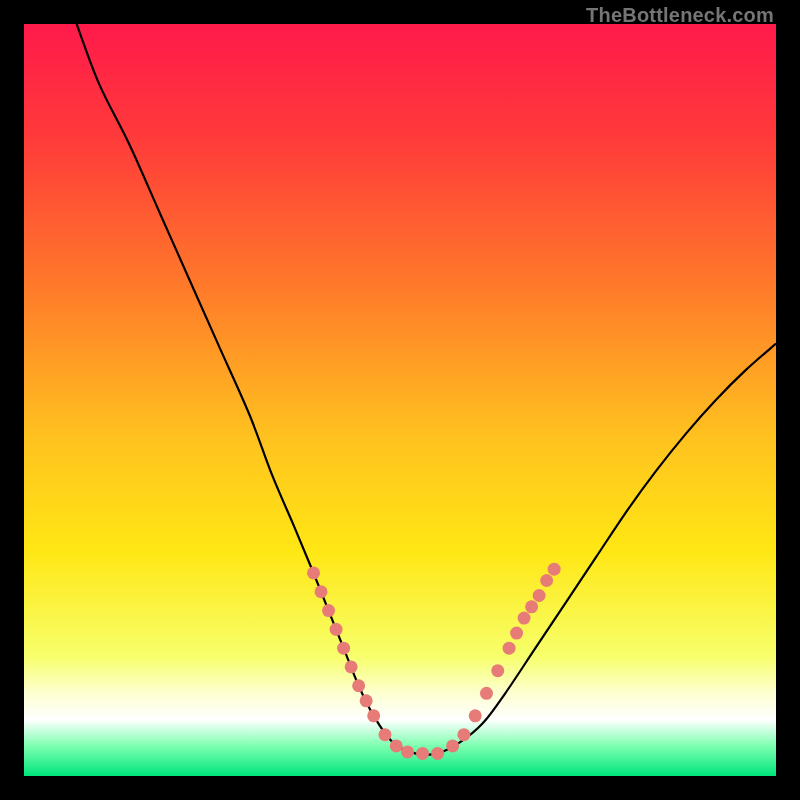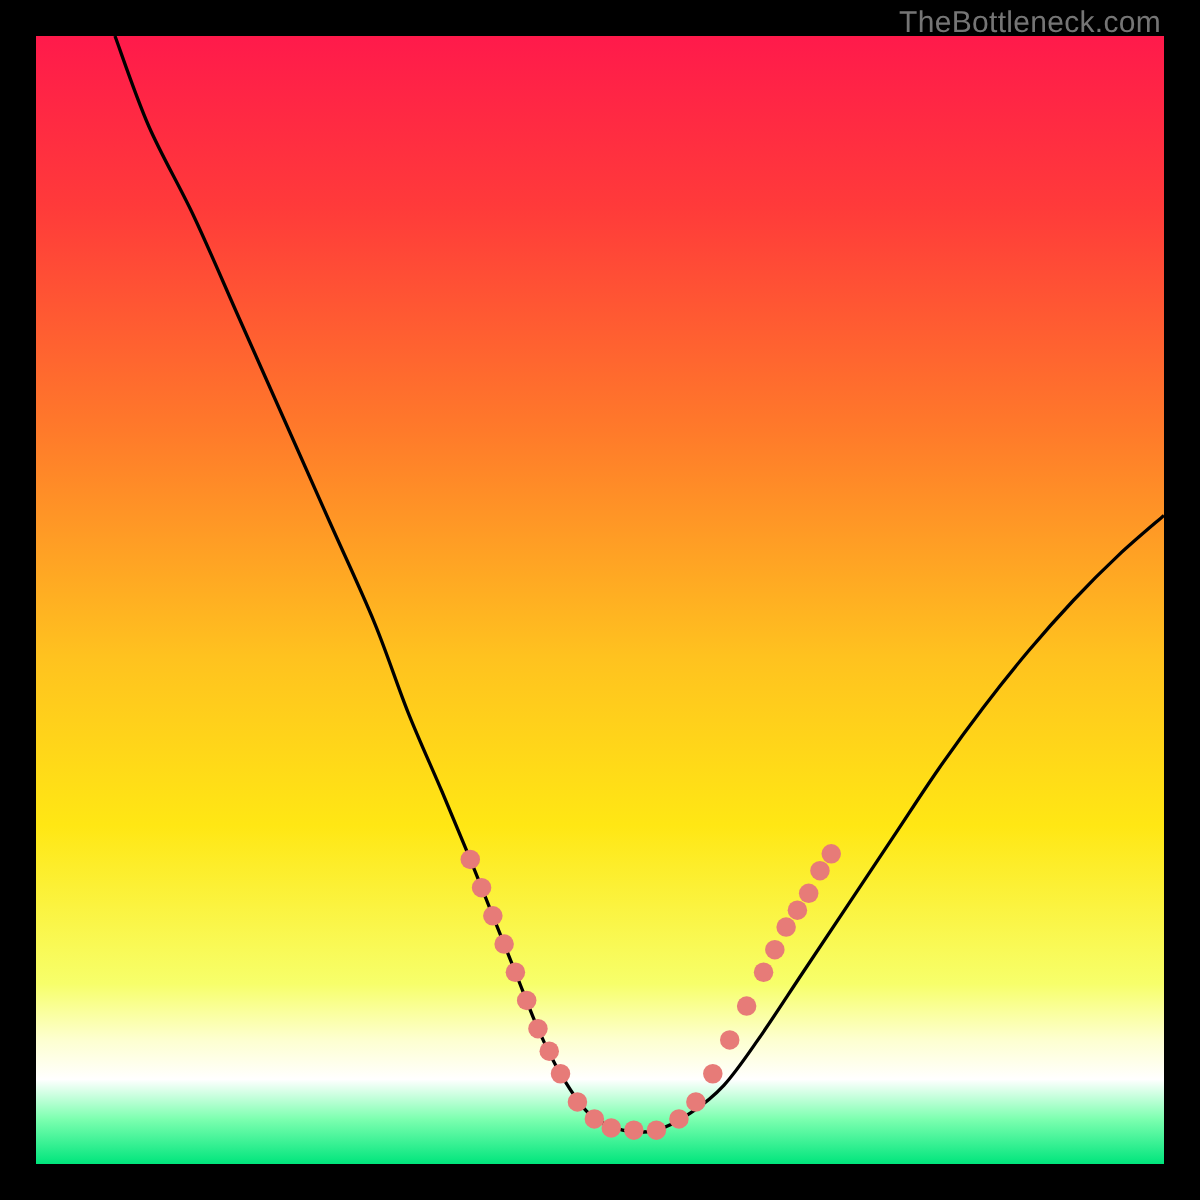--- a/index.html
+++ b/index.html
@@ -25,21 +25,21 @@
     top: 0;
     width: 752px;
     height: 752px;
   }
   .watermark {
     position: absolute;
     top: 4px;
     right: 26px;
     color: #757575;
     font-size: 20px;
-    font-weight: 400;
+    font-weight: 700;
     letter-spacing: 0.2px;
     margin-left: 48px;
   }
   svg { display: block; }
 </style>
 </head>
 <body>
 
 <div class="watermark">TheBottleneck.com</div>
 

